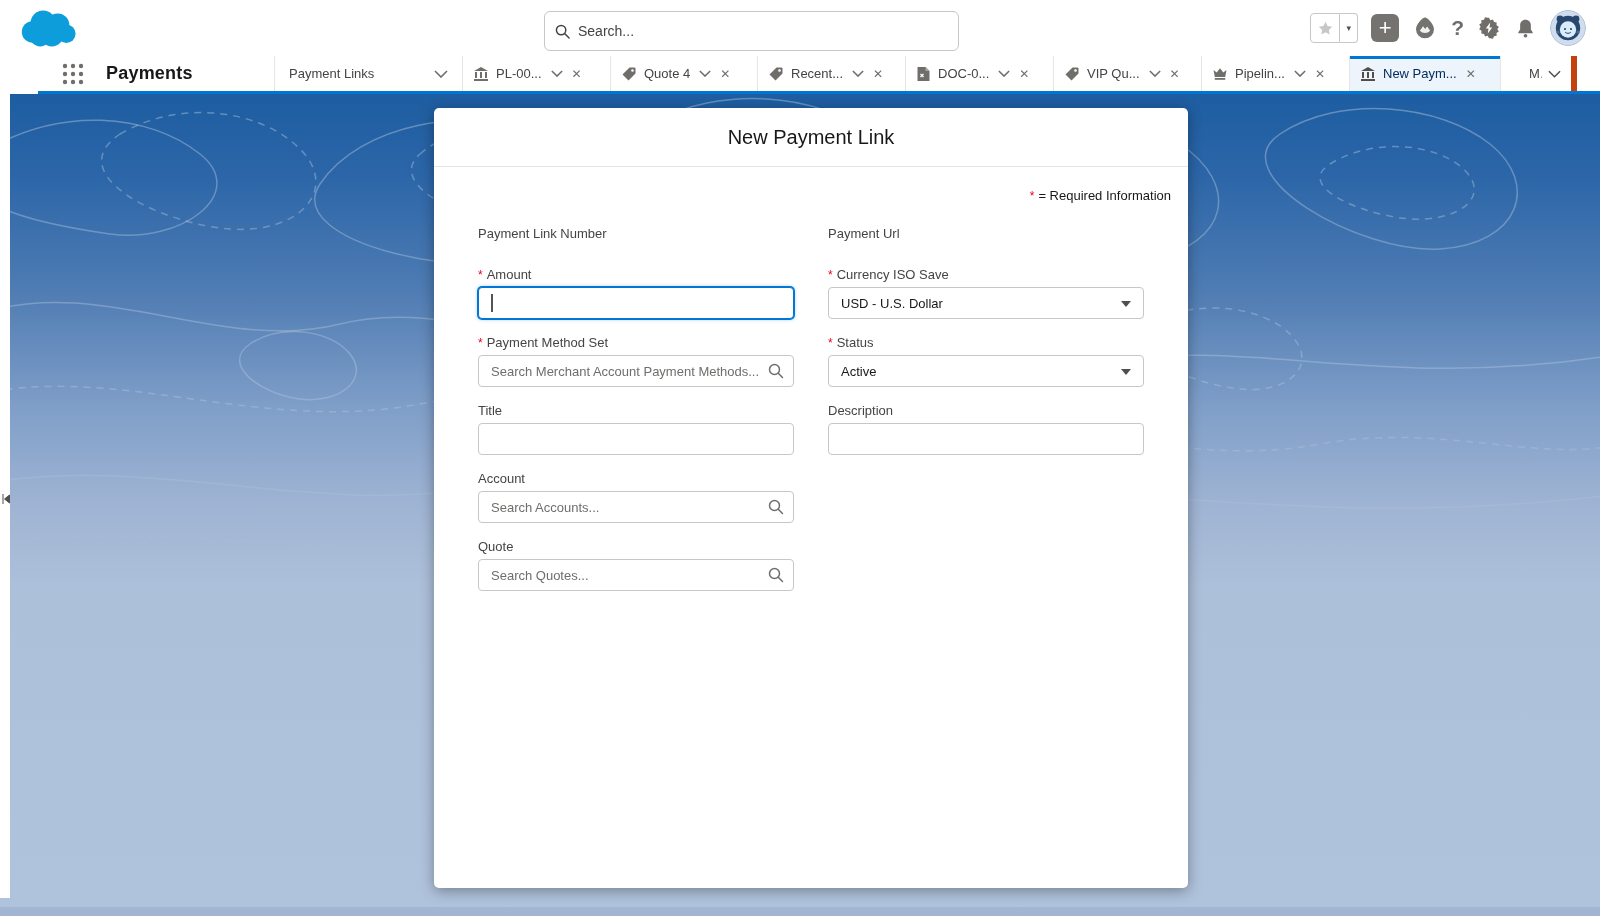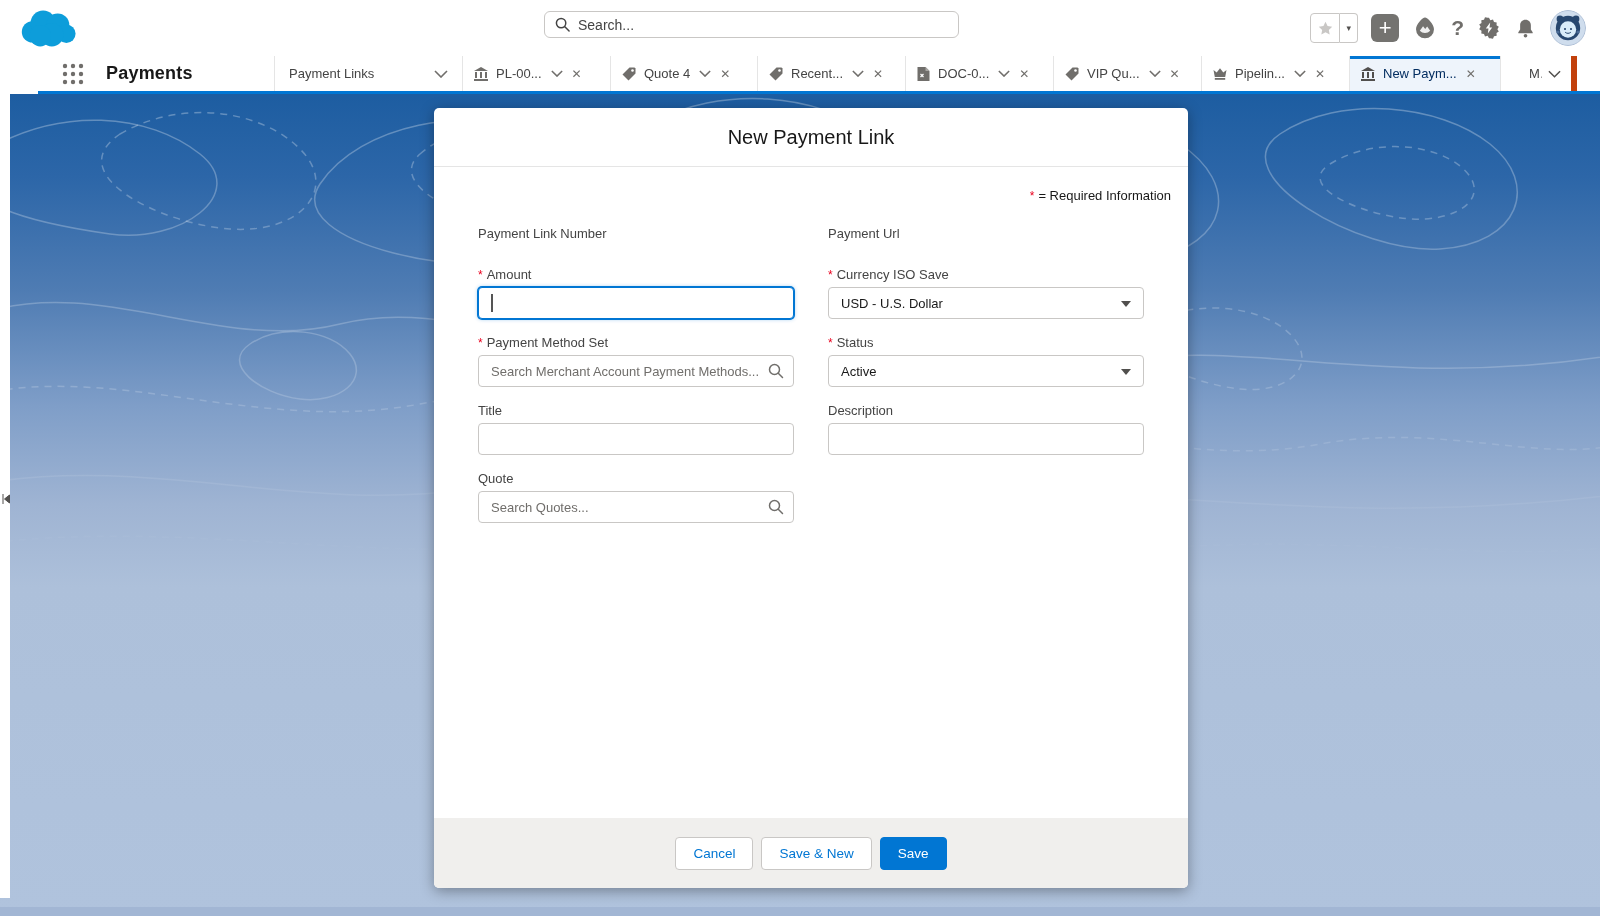--- a/index.html
+++ b/index.html
@@ -2,21 +2,21 @@
 <html><head>
 <meta charset="utf-8">
 <style>
   * { margin:0; padding:0; box-sizing:border-box; }
   html,body { width:1600px; height:919px; overflow:hidden;
     font-family:"Liberation Sans", sans-serif; background:#fff; }
 
   
   .global-header { position:relative; height:56px; background:#fff; }
   .sf-logo { position:absolute; left:16px; top:6px; width:62px; height:44px; cursor:pointer; }
-  .search-box { position:absolute; left:544px; top:11px; width:415px; height:27px;
+  .search-box { position:absolute; left:544px; top:11px; width:415px; height:40px;
     border:1px solid #c9c7c5; border-radius:6px; background:#fff;
     display:flex; align-items:center; padding:0 10px;justify-content:flex-end; }
   .search-box input { border:none; outline:none; flex:1; font-size:14px; color:#181818;
     font-family:"Liberation Sans", sans-serif; margin-left:8px; background:transparent; }
   .search-box input::placeholder { color:#444; }
   .header-actions { position:absolute; right:14px; top:0; height:56px;
     display:flex; align-items:center; gap:13px; }
   .fav-group { display:flex; height:30px; }
   .fav-star { width:30px; height:30px; border:1px solid #c9c7c5; border-radius:4px 0 0 4px;
     display:flex; align-items:center; justify-content:center; background:#fff; }
@@ -393,20 +393,30 @@
             </div>
           </div>
 
           <div class="field">
             <span class="field-label">Title</span>
             <div class="input-wrap">
               <input class="text-input" value="" style="">
             </div>
           </div>
 
+          <div class="field">
+            <span class="field-label">Account</span>
+            <div class="input-wrap">
+              <input class="text-input lookup-input" placeholder="Search Accounts..." style="">
+              <svg class="lookup-icon" width="16" height="16" viewBox="0 0 16 16">
+                <circle cx="6.5" cy="6.5" r="5" fill="none" stroke="#706e6b" stroke-width="1.5"></circle>
+                <line x1="10.5" y1="10.5" x2="14.5" y2="14.5" stroke="#706e6b" stroke-width="1.5" stroke-linecap="round"></line>
+              </svg>
+            </div>
+          </div>
 
           <div class="field">
             <span class="field-label">Quote</span>
             <div class="input-wrap">
               <input class="text-input lookup-input" placeholder="Search Quotes..." style="">
               <svg class="lookup-icon" width="16" height="16" viewBox="0 0 16 16">
                 <circle cx="6.5" cy="6.5" r="5" fill="none" stroke="#706e6b" stroke-width="1.5"></circle>
                 <line x1="10.5" y1="10.5" x2="14.5" y2="14.5" stroke="#706e6b" stroke-width="1.5" stroke-linecap="round"></line>
               </svg>
             </div>
@@ -437,19 +447,14 @@
           <div class="field">
             <span class="field-label">Description</span>
             <div class="input-wrap">
               <input class="text-input" value="" style="">
             </div>
           </div>
         </div>
       </div>
     </div>
 
-    <div class="modal-footer">
-      <button class="btn btn-neutral">Cancel</button>
-      <button class="btn btn-neutral">Save &amp; New</button>
-      <button class="btn btn-brand">Save</button>
-    </div>
   </div>
 </div>
 
 </body></html>

